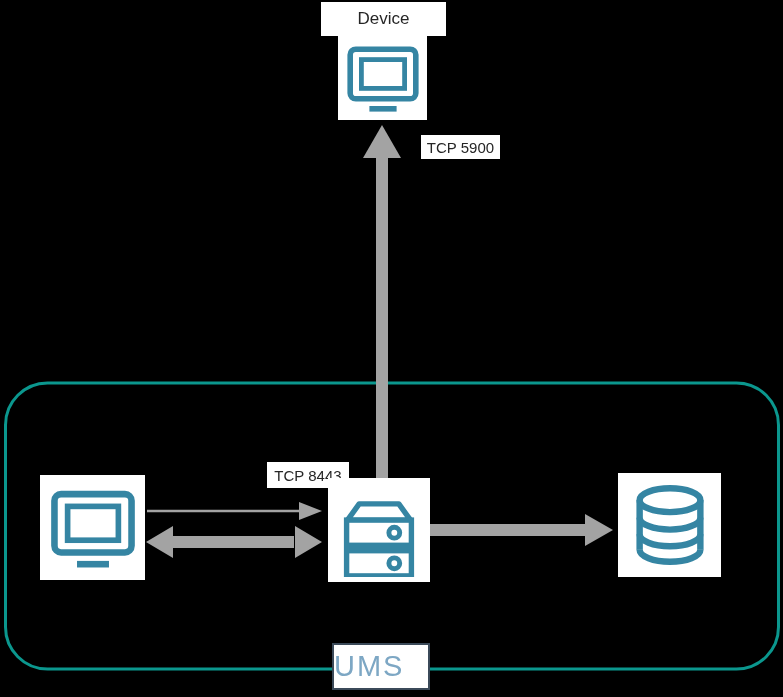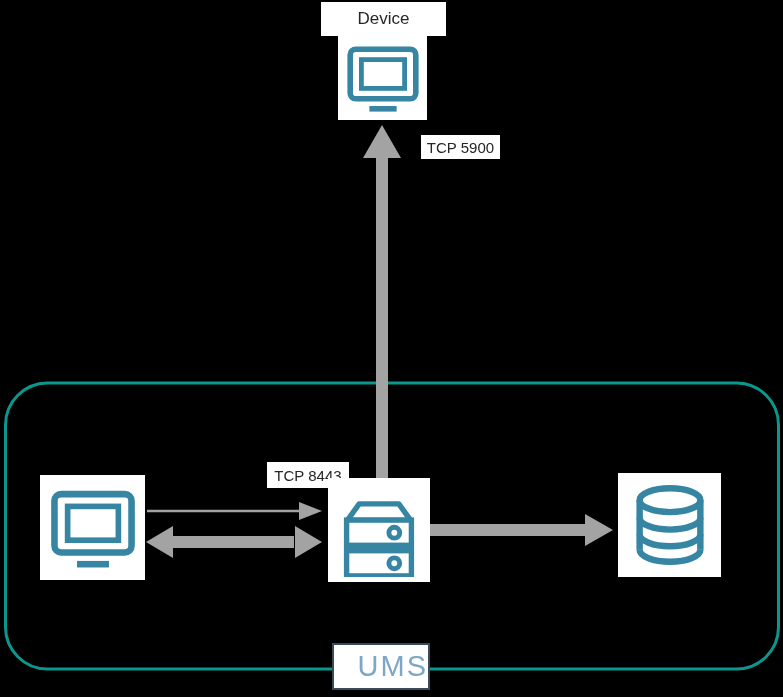--- a/index.html
+++ b/index.html
@@ -59,21 +59,21 @@
   .lbl.big { font-size: 17px; }
   .ums-box {
     position: absolute;
     left: 332px; top: 643px;
     width: 98px; height: 47px;
     background: var(--label_bg, #fff);
     border: 2px solid var(--ums_border, #3b4a59);
     box-sizing: border-box;
     display: flex;
     align-items: center;
-    justify-content: flex-end;
+    justify-content: flex-start;
   }
   .ums-text {
     color: var(--ums_text, #7da7c4);
     font-size: 29px;
     font-weight: 300;
     letter-spacing: 2px;
     line-height: 1;
   }
 </style>
 </head>

